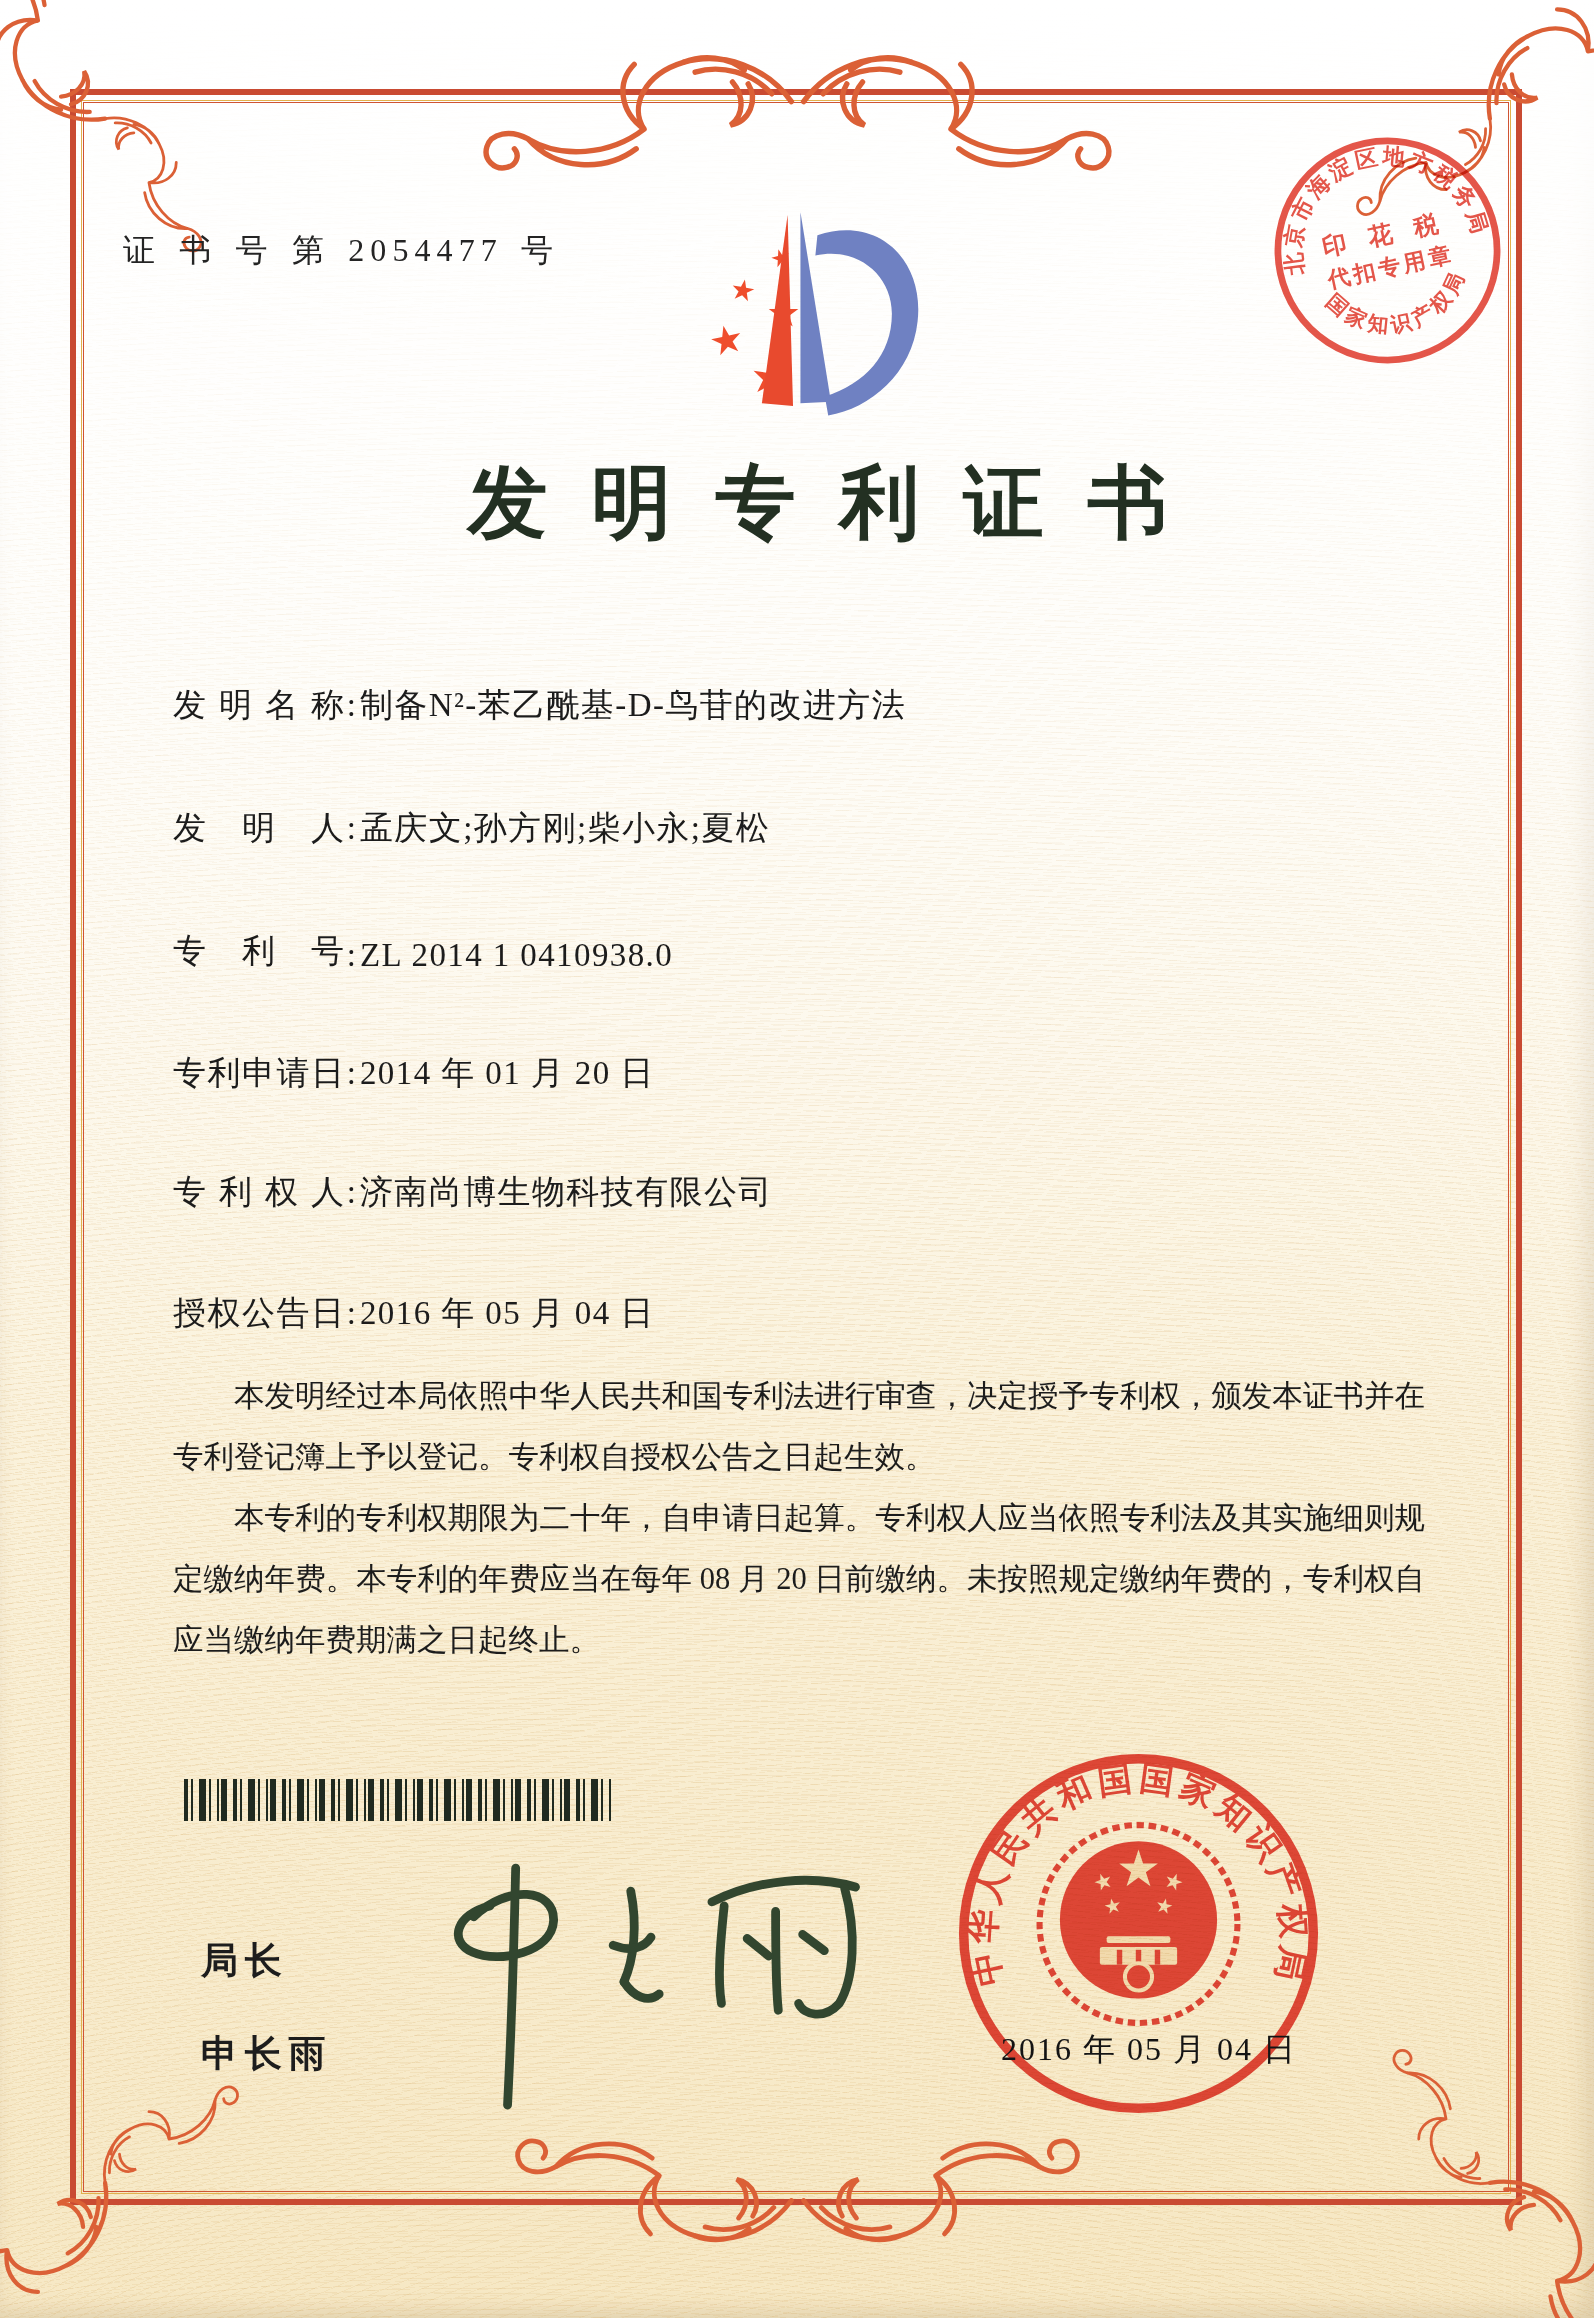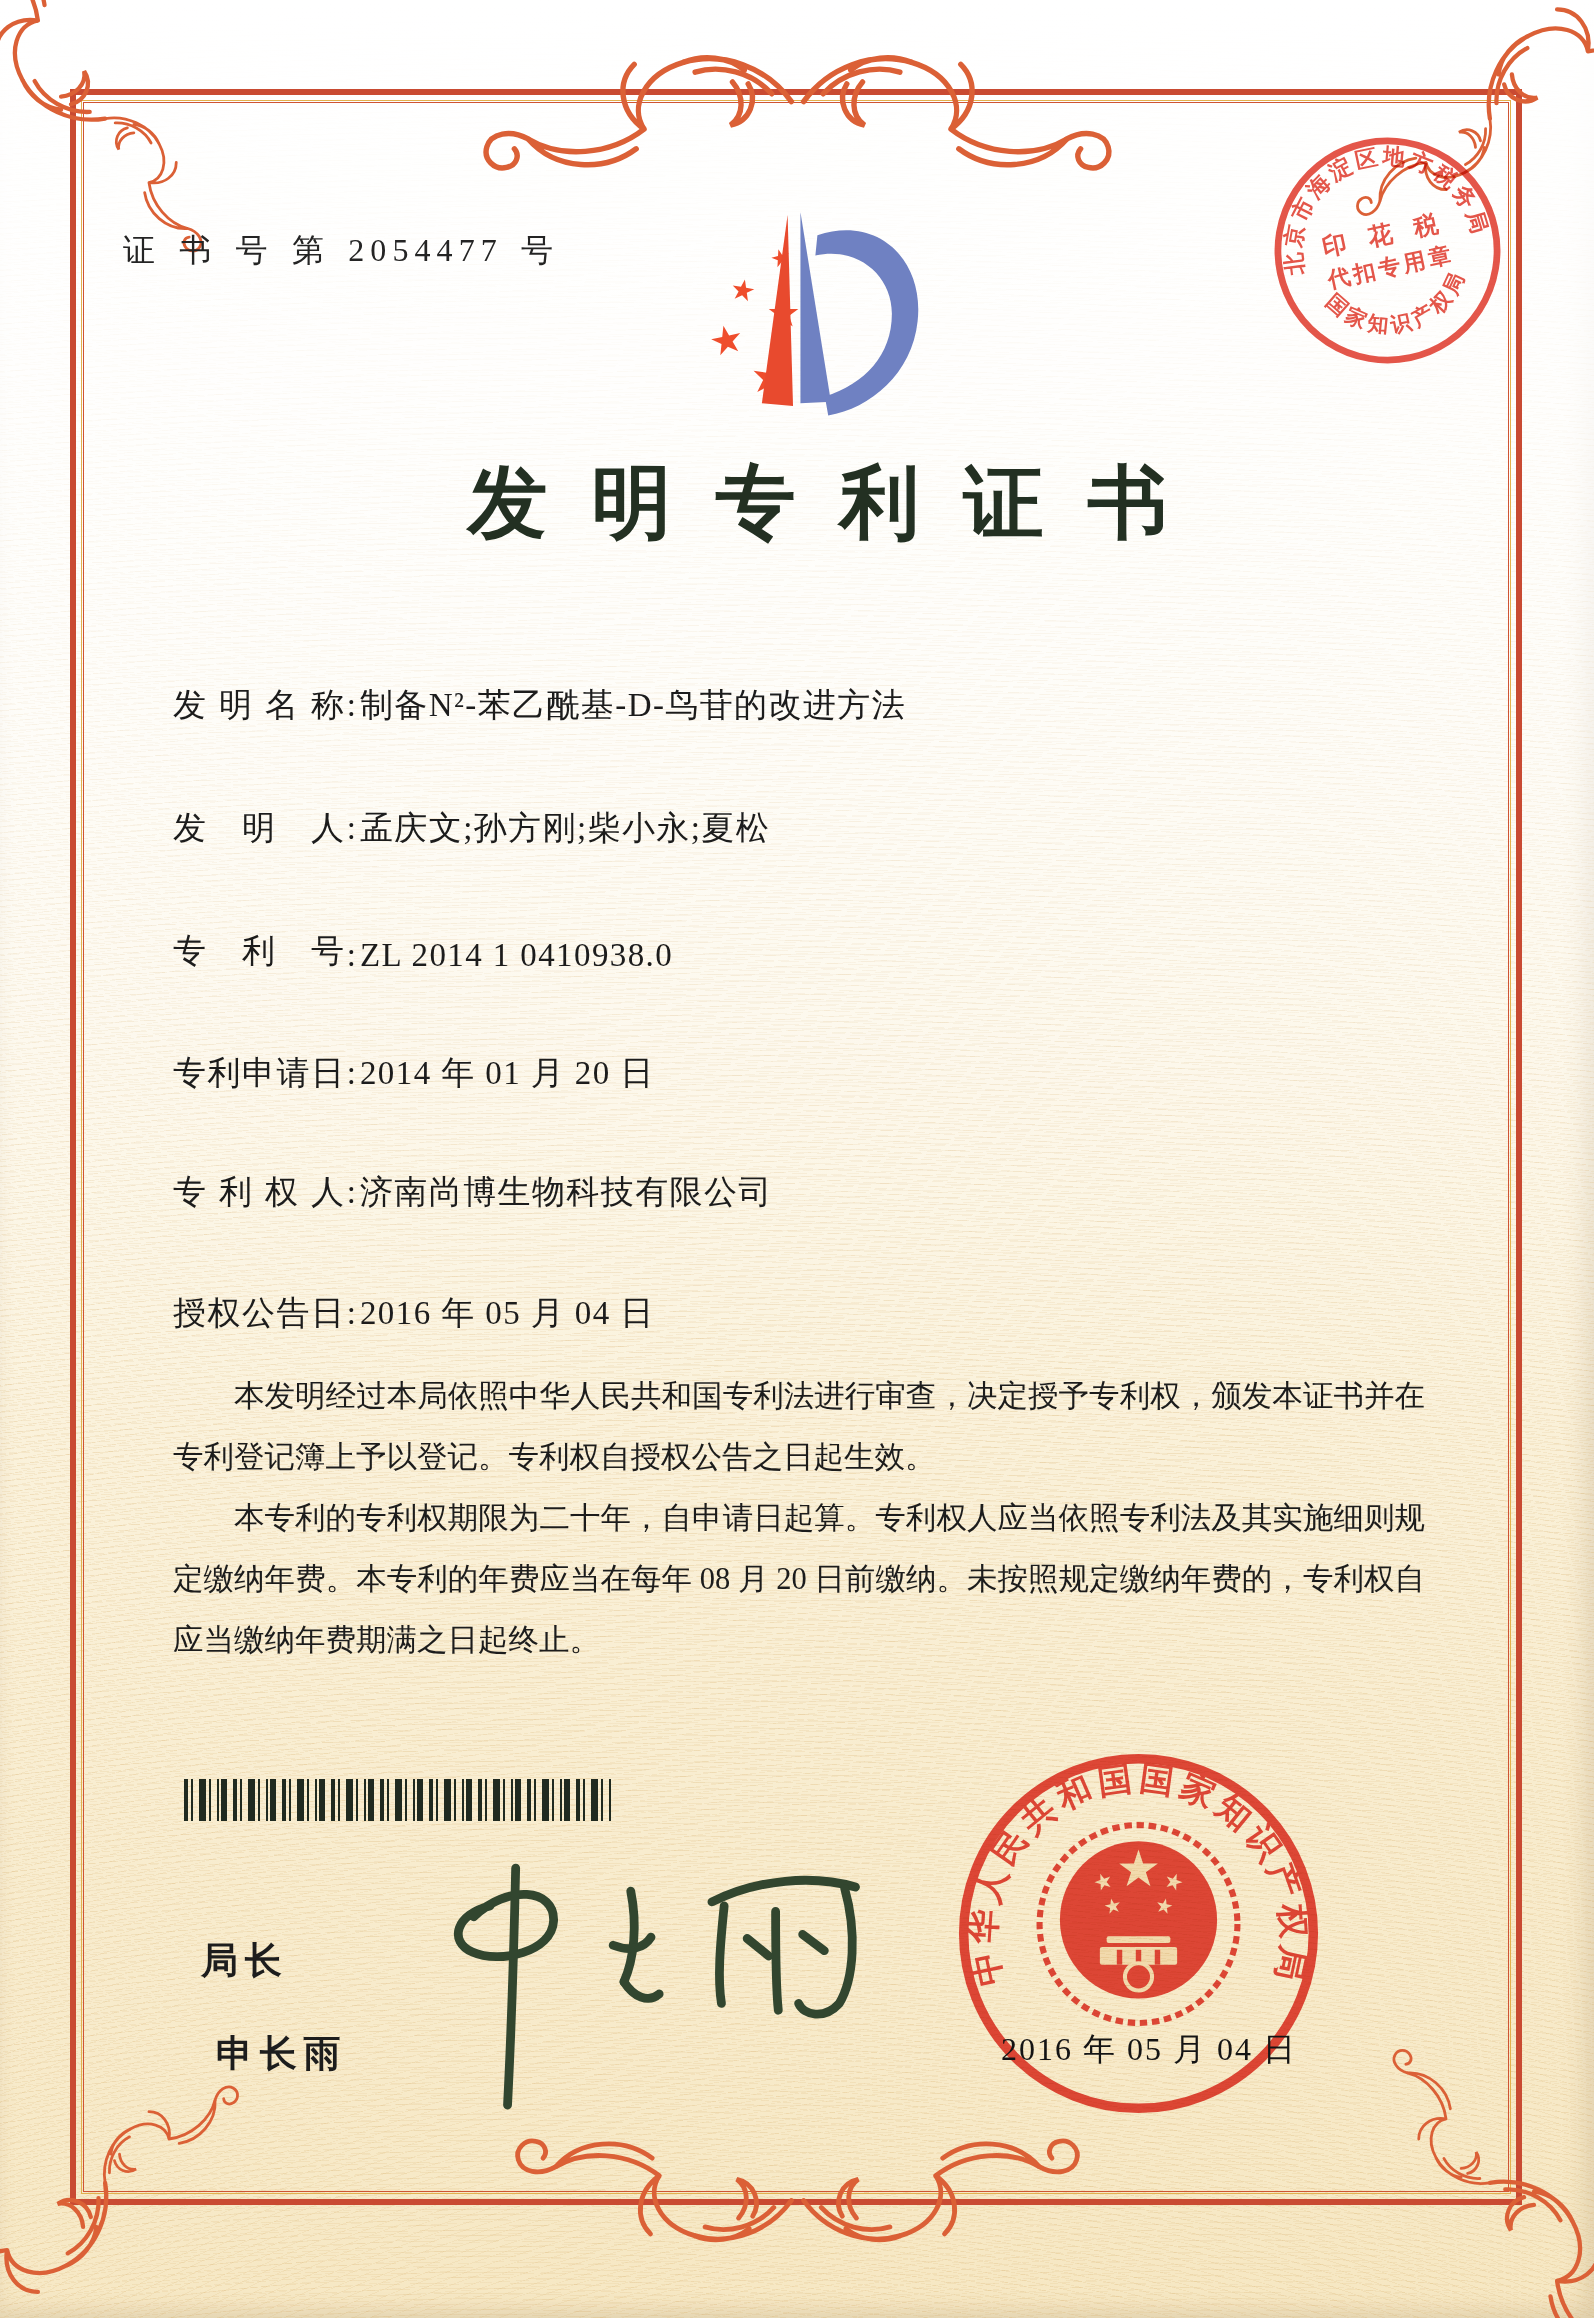--- a/index.html
+++ b/index.html
@@ -47,21 +47,21 @@
     background:repeating-linear-gradient(90deg,
       #202a20 0 4.1px, transparent 4.1px 6.8px,
       #202a20 6.8px 8.8px, transparent 8.8px 15px,
       #202a20 15px 22px, transparent 22px 25px,
       #202a20 25px 27px, transparent 27px 33px,
       #202a20 33px 35px, transparent 35px 37px,
       #202a20 37px 43px, transparent 43px 49px);}
   
   .signer-title{position:absolute;left:201px;top:1936px;z-index:4;font-size:37px;font-weight:bold;
     font-family:Liberation Mono, monospace;letter-spacing:6.8px;color:#1d1d1d;}
-  .signer-name{position:absolute;left:216px;top:2029px;z-index:4;font-size:37px;font-weight:bold;
+  .signer-name{position:absolute;left:201px;top:2029px;z-index:4;font-size:37px;font-weight:bold;
     font-family:"Liberation Sans","DejaVu Sans",sans-serif;letter-spacing:6.8px;color:#1d1d1d;}
   .signature{position:absolute;left:406px;top:1849px;z-index:6;}
   
   .seal{position:absolute;left:942px;top:1737px;z-index:5;mix-blend-mode:multiply;opacity:.92;}
   .stamp{position:absolute;left:1259px;top:122px;z-index:5;mix-blend-mode:multiply;opacity:.92;}
   .issue-date{position:absolute;left:1001px;top:2028px;z-index:6;font-size:32px;letter-spacing:2px;color:#141414;white-space:nowrap;}
   .footer{position:absolute;left:0;top:2159px;width:100%;text-align:center;z-index:4;font-size:26px;letter-spacing:2.7px;color:#2e2e2e;}
   svg text{font-family:"Liberation Serif","DejaVu Serif",serif;}
 </style>
 </head>

